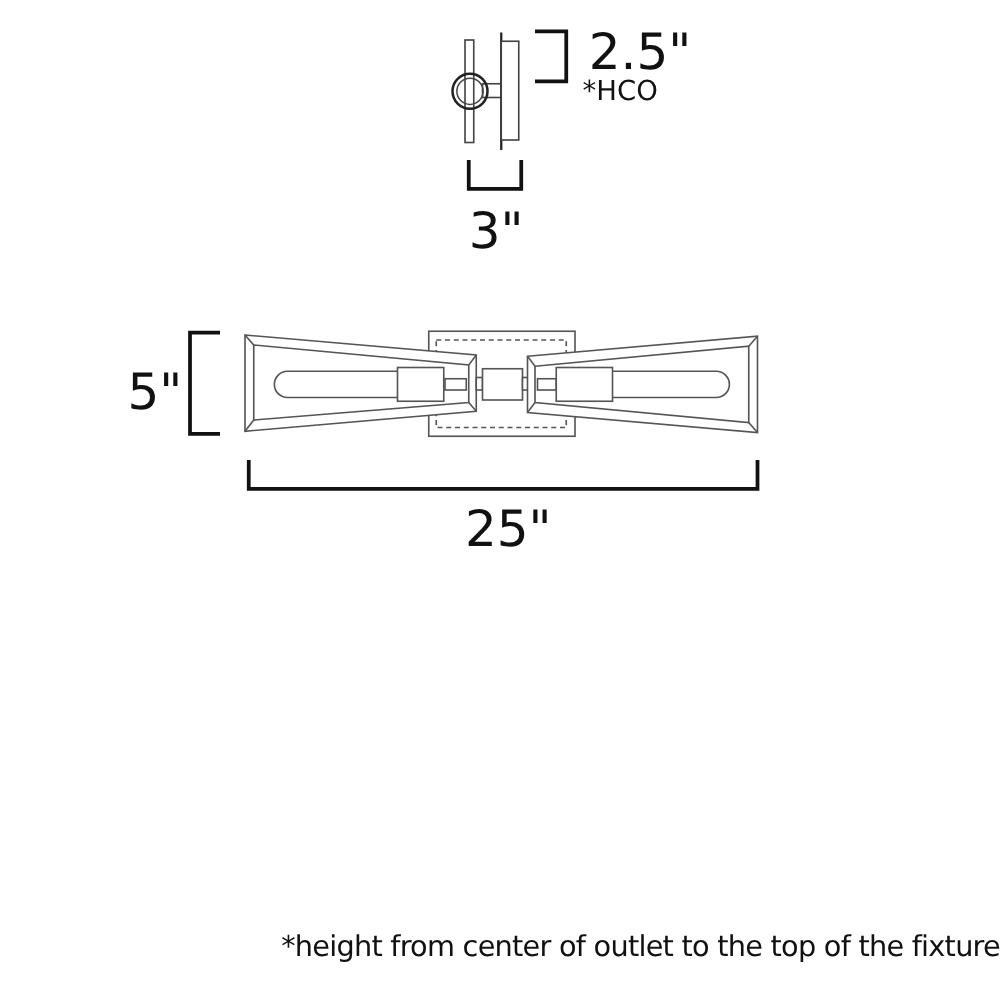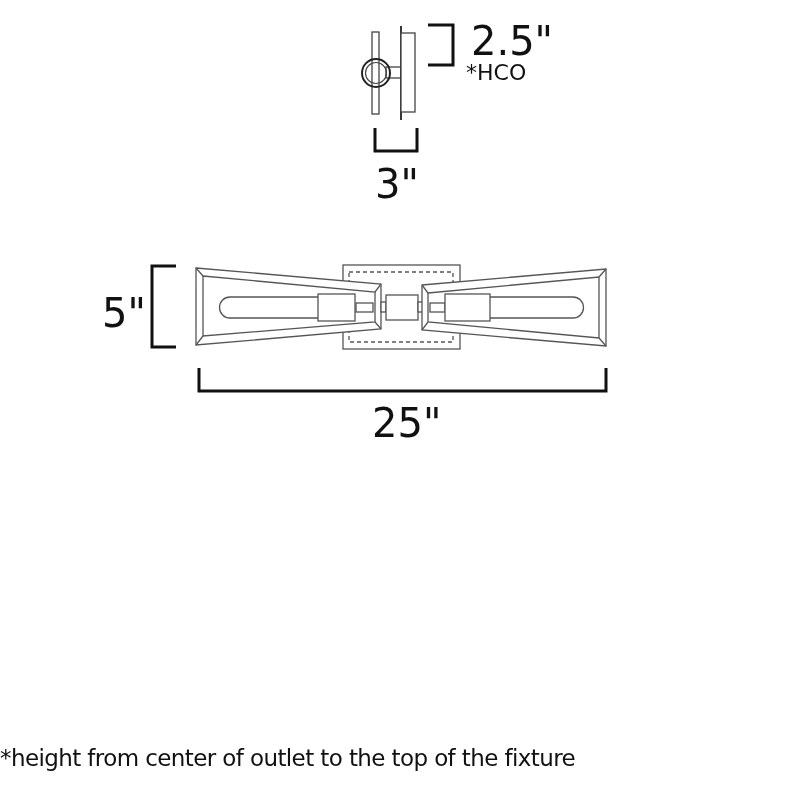--- a/index.html
+++ b/index.html
@@ -24,21 +24,21 @@
     }
     .dim-text {
       font-family: "DejaVu Sans", "Liberation Sans", sans-serif;
       fill: #111111;
     }
     .footnote {
       position: absolute;
       left: 0;
       width: 800px;
       top: 745px;
-      text-align: left;
+      text-align: right;
       font-family: "DejaVu Sans", "Liberation Sans", sans-serif;
       font-size: 23px;
       letter-spacing: -0.6px;
       color: #111111;
       white-space: nowrap;
     }
   </style>
 </head>
 <body>
 

